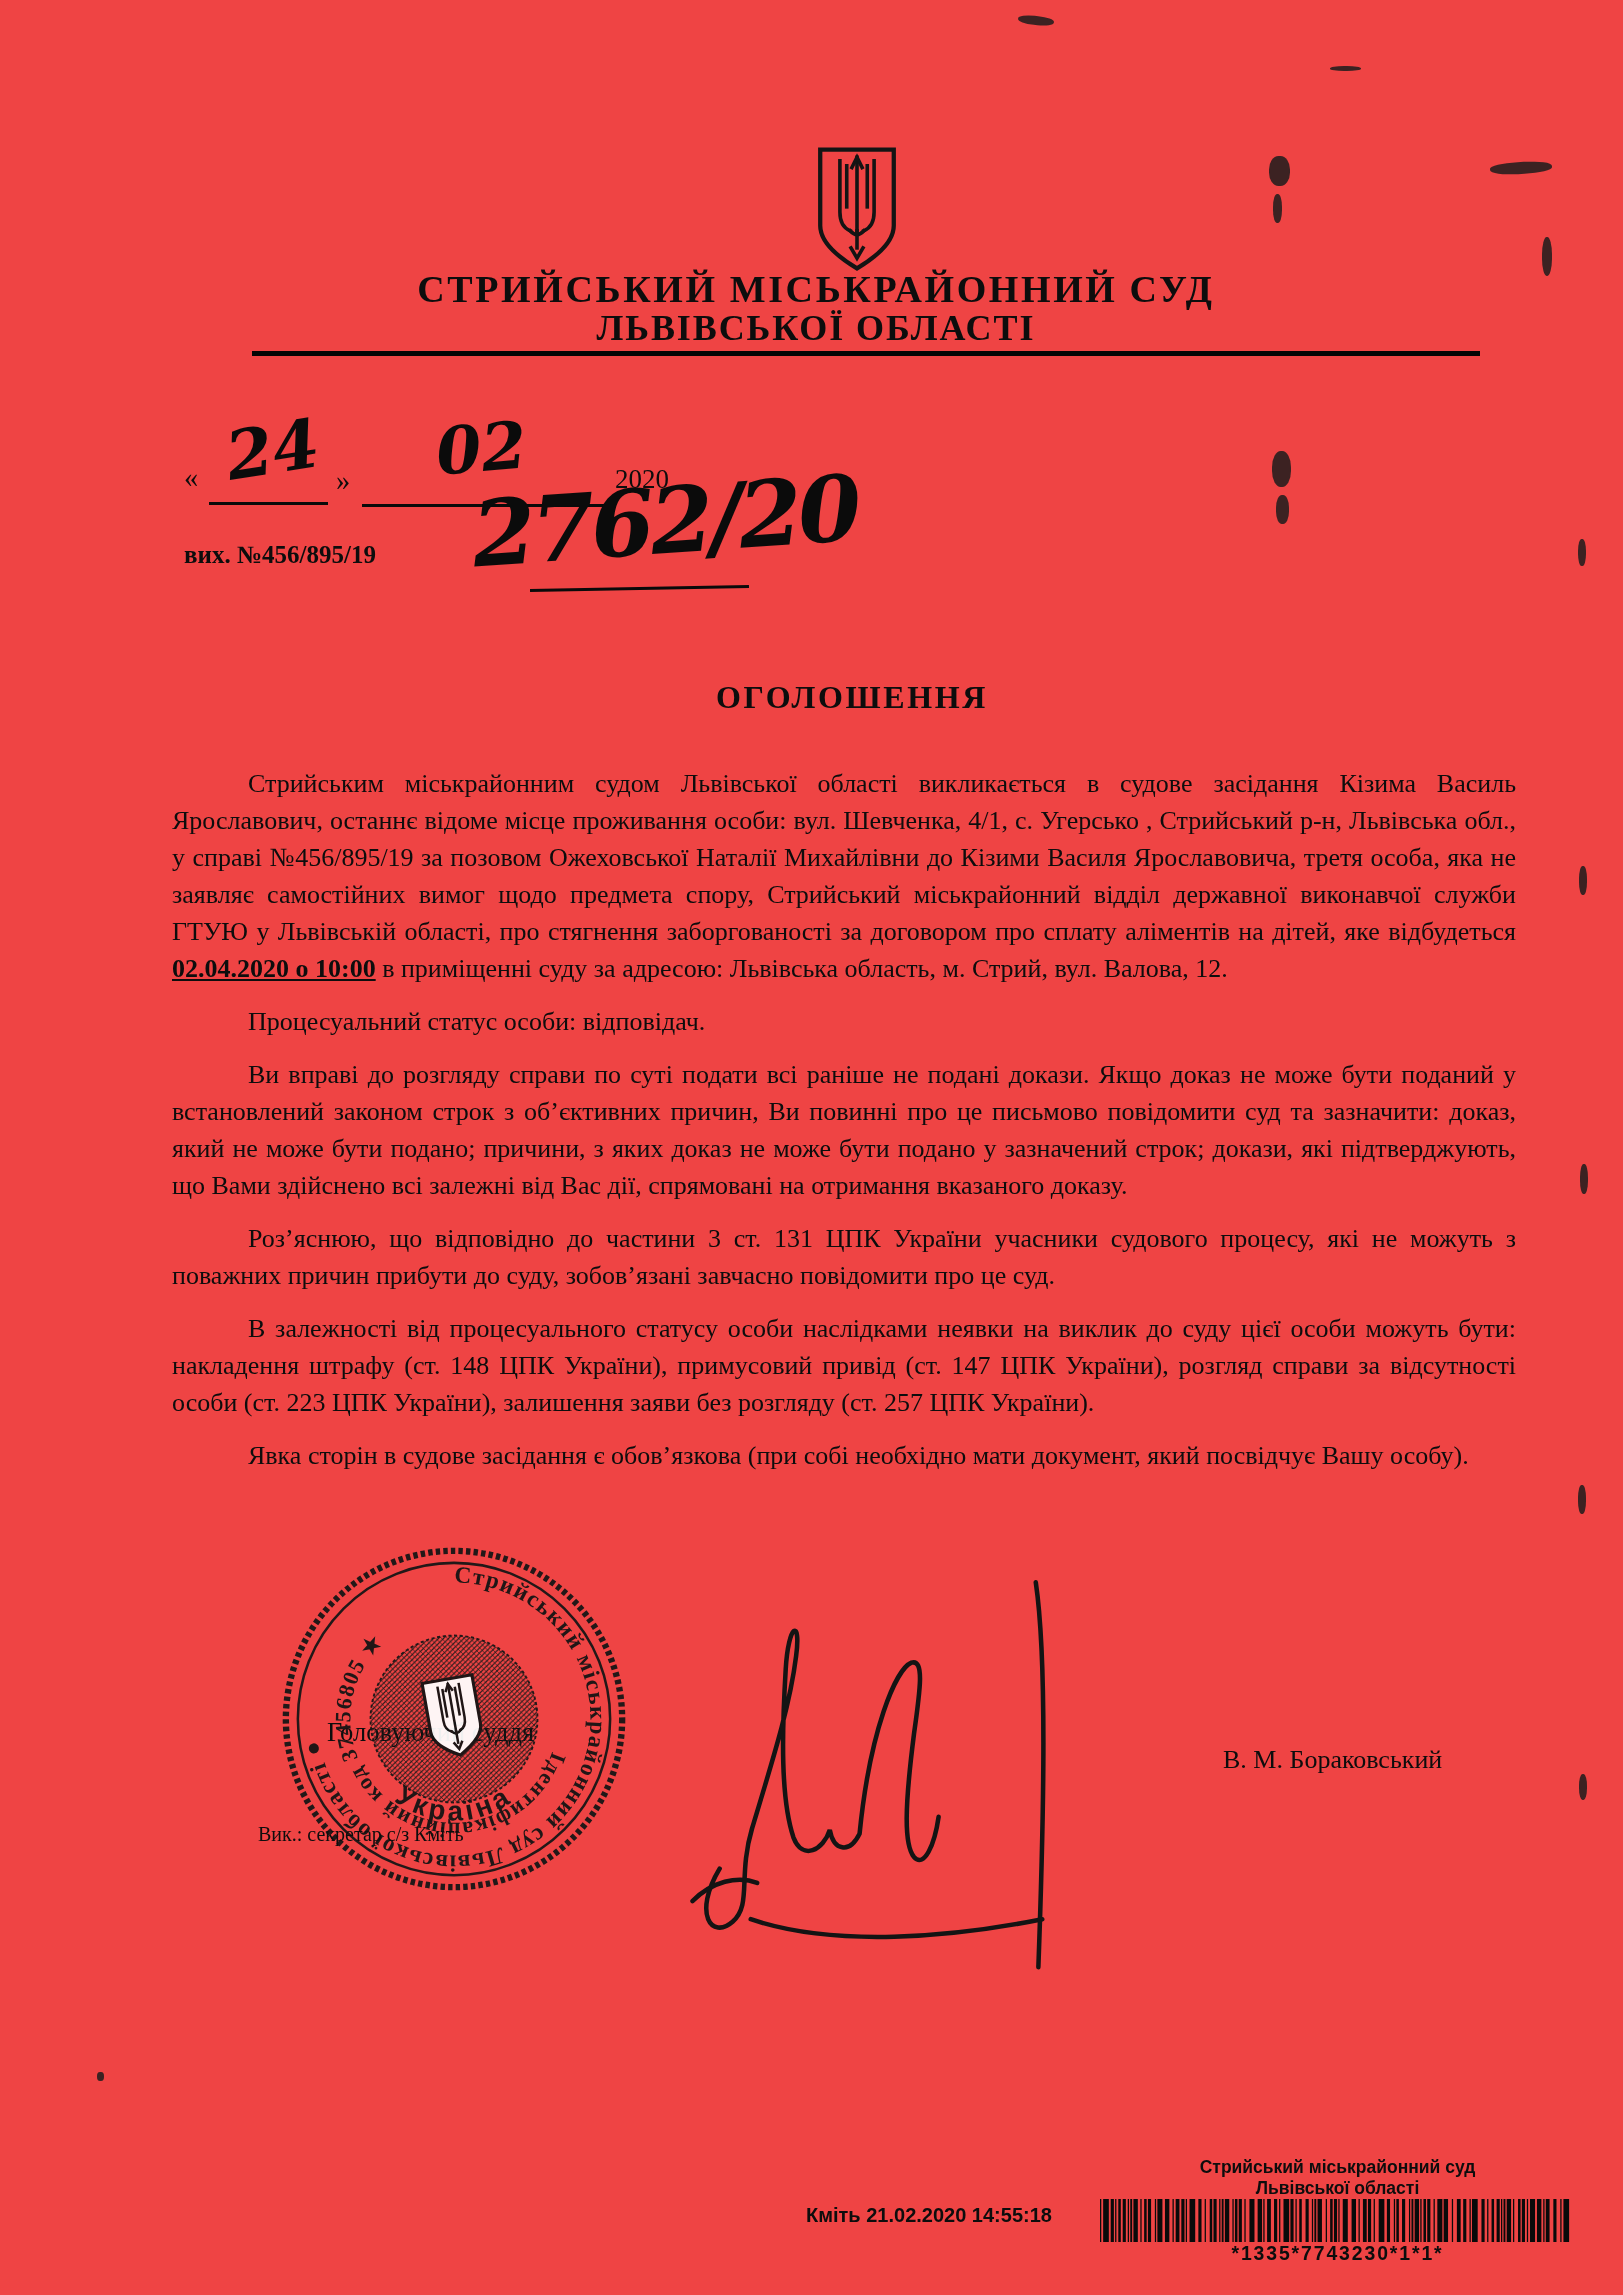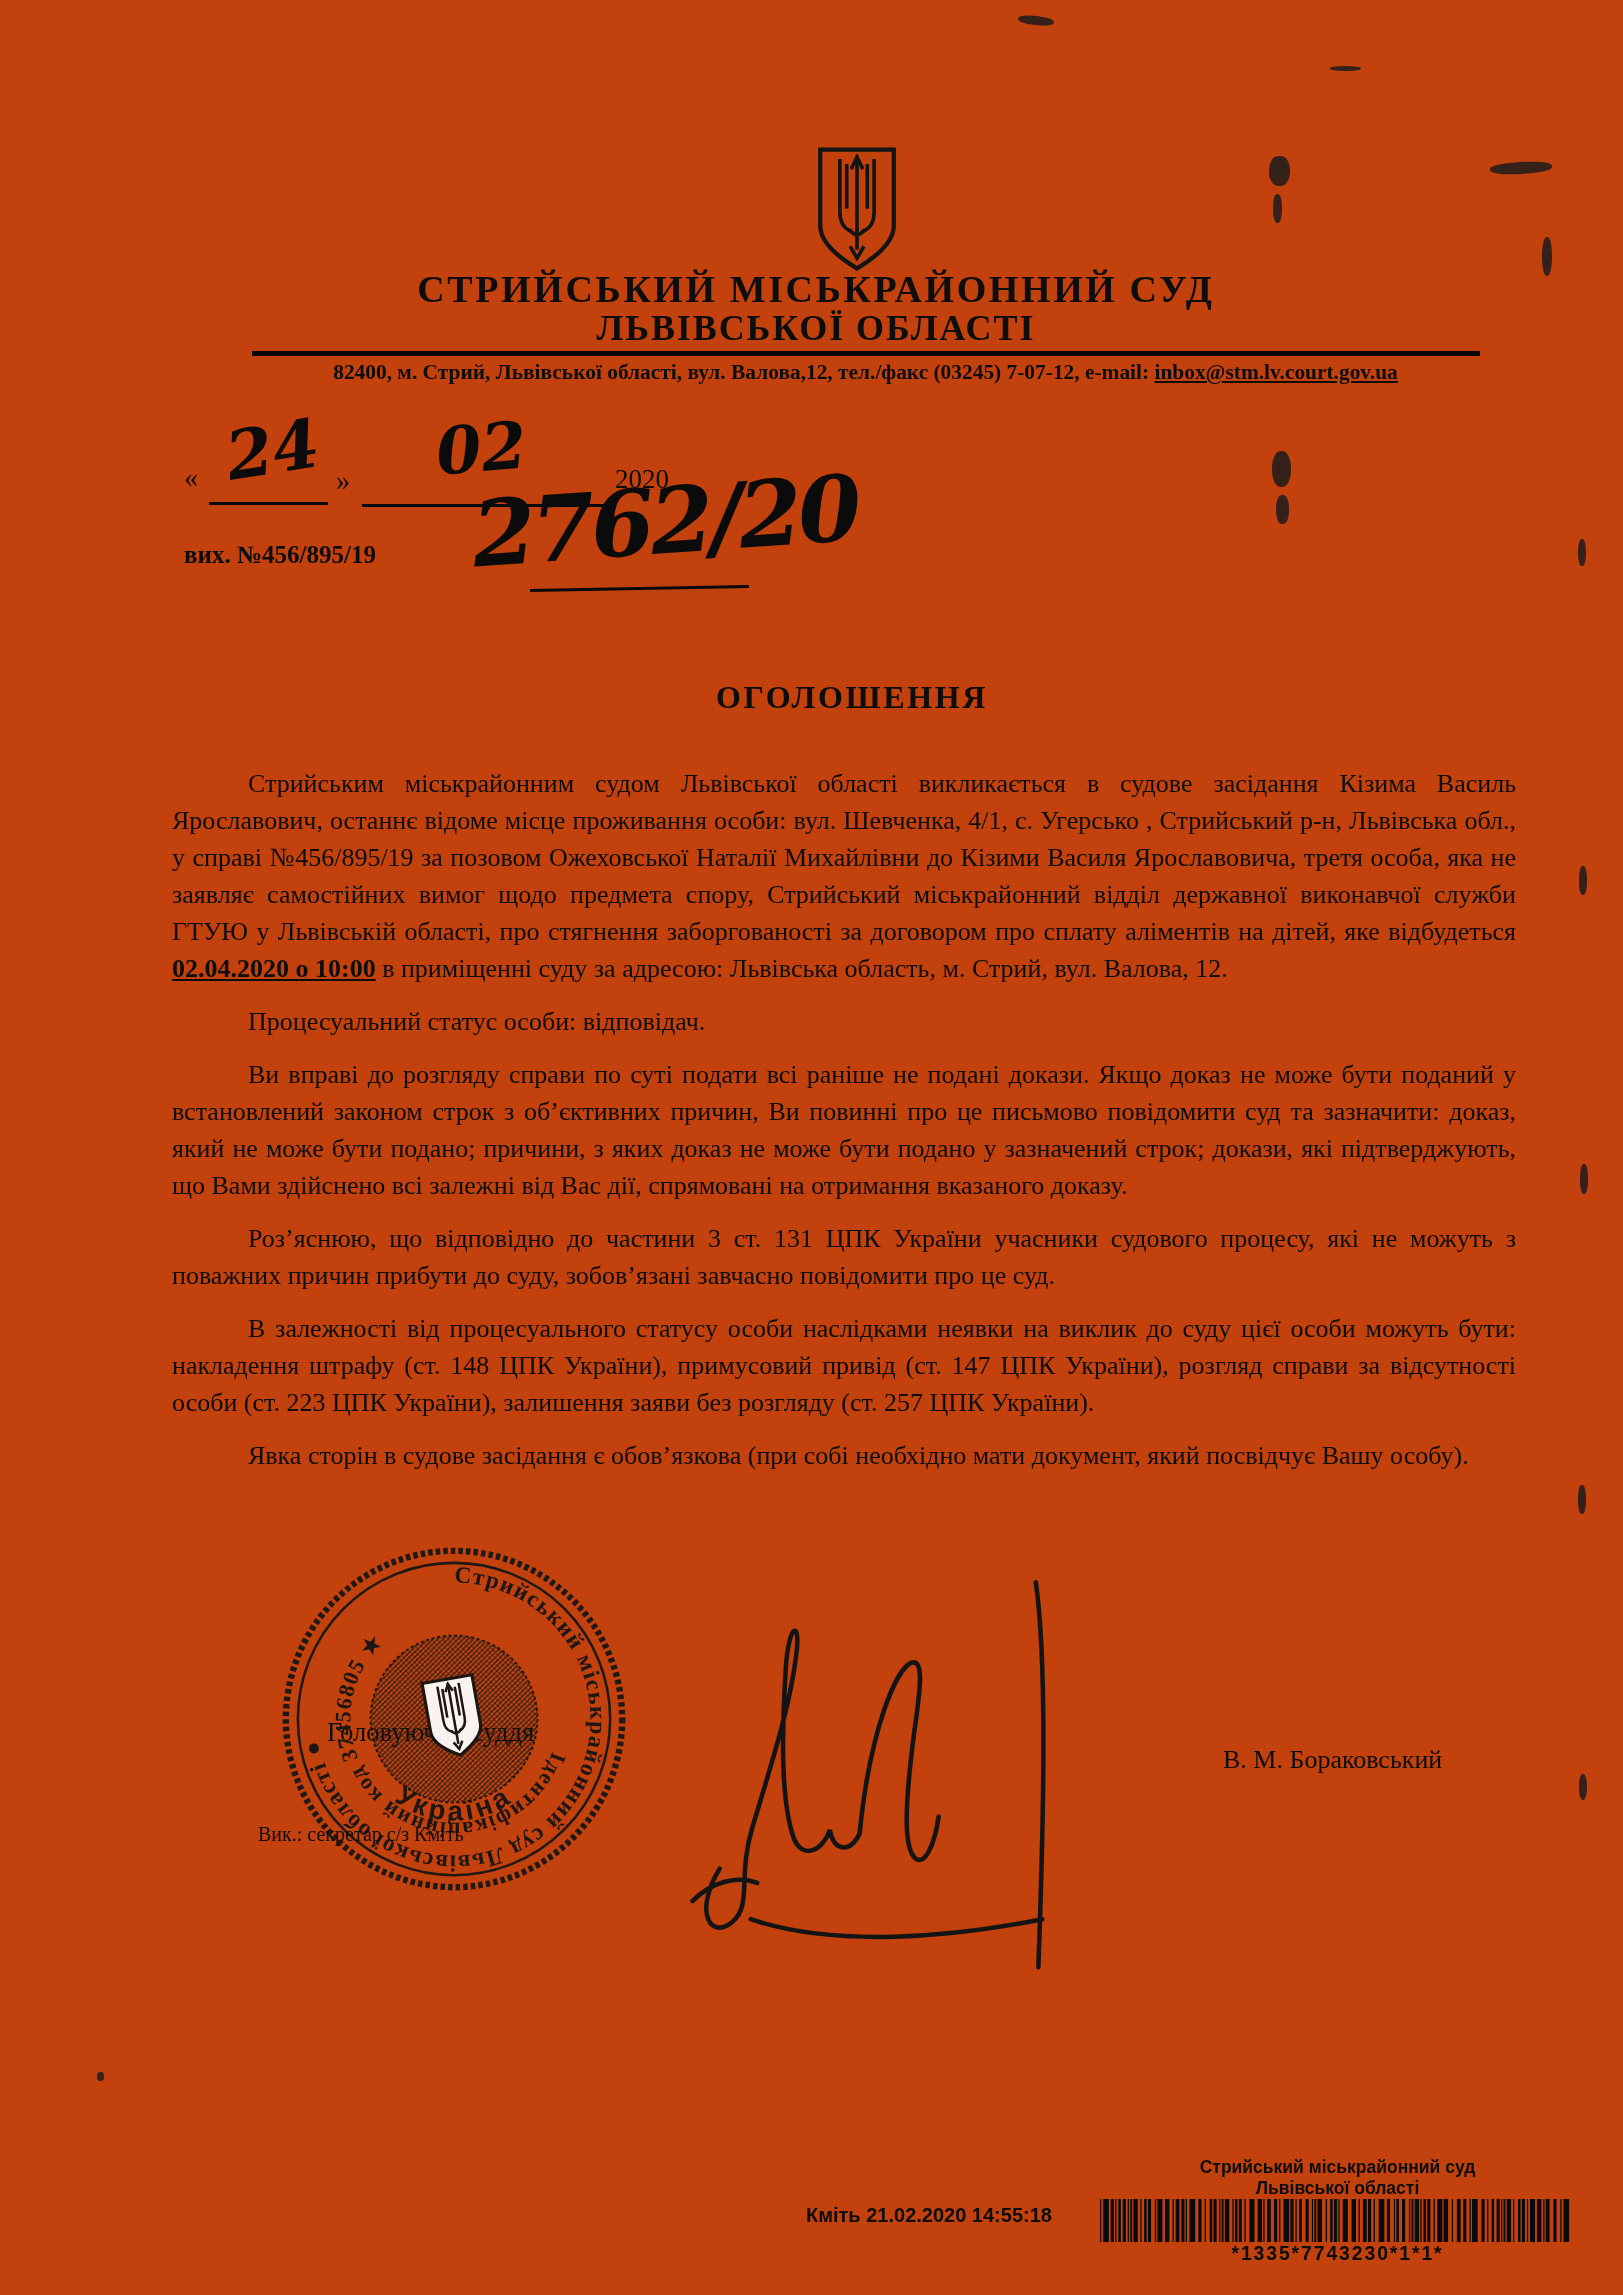--- a/index.html
+++ b/index.html
@@ -1,21 +1,21 @@
 <!DOCTYPE html>
 <html style="font-size:10.4px"><head>
 <meta charset="utf-8">
 <style>
   * { margin:0; padding:0; box-sizing:border-box; }
   html,body { background:#e8e8e8; }
   .page {
     position:relative;
     width:1624px; height:2295px;
     margin:0 auto;
-    background:#c2410c;
+    background:#ef4444;
     color:#0d0d0d;
     font-family:"Liberation Serif", serif;
     overflow:hidden;
   }
   
   .emblem { position:absolute; top:147px; left:814px; width:86px; height:124px; }
   .court-name {
     position:absolute; top:270px; left:0; width:1624px;
     text-align:center; font-weight:bold;
     font-size:38px; line-height:39px; letter-spacing:2.6px;
@@ -101,21 +101,20 @@
     </g>
   </svg>
 
   <div class="court-name">
     <div>СТРИЙСЬКИЙ МІСЬКРАЙОННИЙ СУД</div>
     <div class="l2">ЛЬВІВСЬКОЇ ОБЛАСТІ</div>
   </div>
 
   <div class="header-rule"></div>
 
-  <div class="address-line"><span>82400, м. Стрий, Львівської області, вул. Валова,12, тел./факс (03245) 7-07-12, e-mail: </span><span class="email">inbox@stm.lv.court.gov.ua</span></div>
 
   <span class="q" style="top:462px; left:184px;">«</span>
   <div class="blank" style="top:502px; left:209px; width:119px;"></div>
   <span class="hw hw-day">24</span>
   <span class="q" style="top:465px; left:336px;">»</span>
   <div class="blank" style="top:504px; left:362px; width:244px;"></div>
   <span class="hw hw-month">02</span>
   <span class="year-printed">2020</span>
 
   <span class="ref-label">вих. №456/895/19</span>

